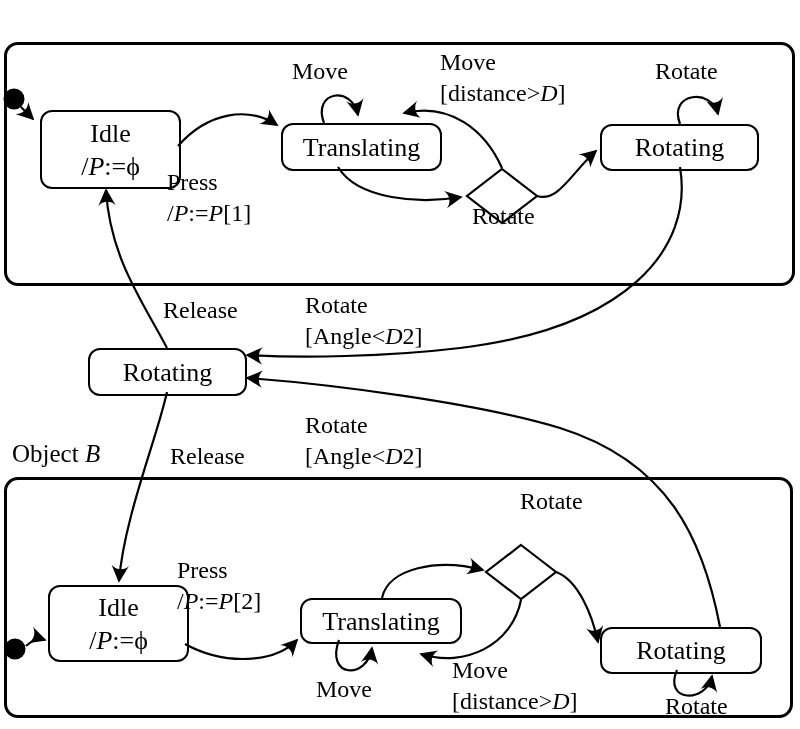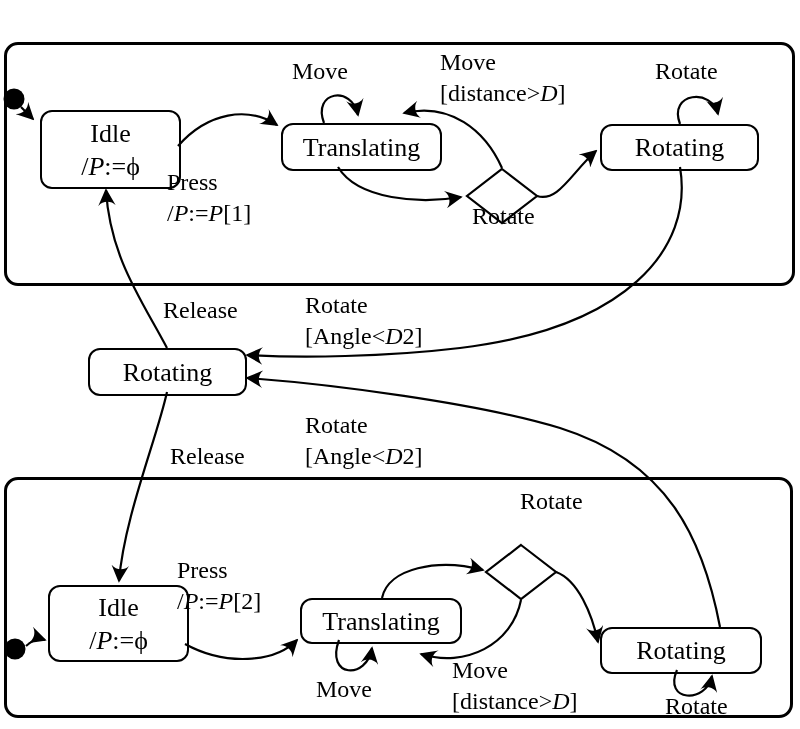--- a/index.html
+++ b/index.html
@@ -83,20 +83,21 @@
       <path d="M 556,572 C 578,580 592,614 598,642" marker-end="url(#arw)"></path>
       <path d="M 677,670 C 663,702 706,704 712,676" marker-end="url(#arw)"></path>
       <path d="M 720,627 C 703,538 668,462 560,428 C 478,403 330,384 247,378" marker-end="url(#arw)"></path>
     </g>
     <polygon points="502,169 537,196 502,223 467,196" fill="#fff" stroke="#000" stroke-width="2.2"></polygon>
     <polygon points="521,545 556,572 521,599 486,572" fill="#fff" stroke="#000" stroke-width="2.2"></polygon>
     <circle cx="14" cy="99" r="10.5" fill="#000"></circle>
     <circle cx="15" cy="649" r="10.5" fill="#000"></circle>
   </svg>
 
+  <div class="title" style="left:12px;top:440px"><span>Object </span><i>B</i></div>
 
   <div class="lbl" style="left:292px;top:56px;width:100px">
     <div><span>Move</span></div>
   </div>
   <div class="lbl" style="left:440px;top:47px;width:180px">
     <div><span>Move</span></div>
     <div><span>[distance&gt;</span><i>D</i><span>]</span></div>
   </div>
   <div class="lbl" style="left:655px;top:56px;width:100px">
     <div><span>Rotate</span></div>

